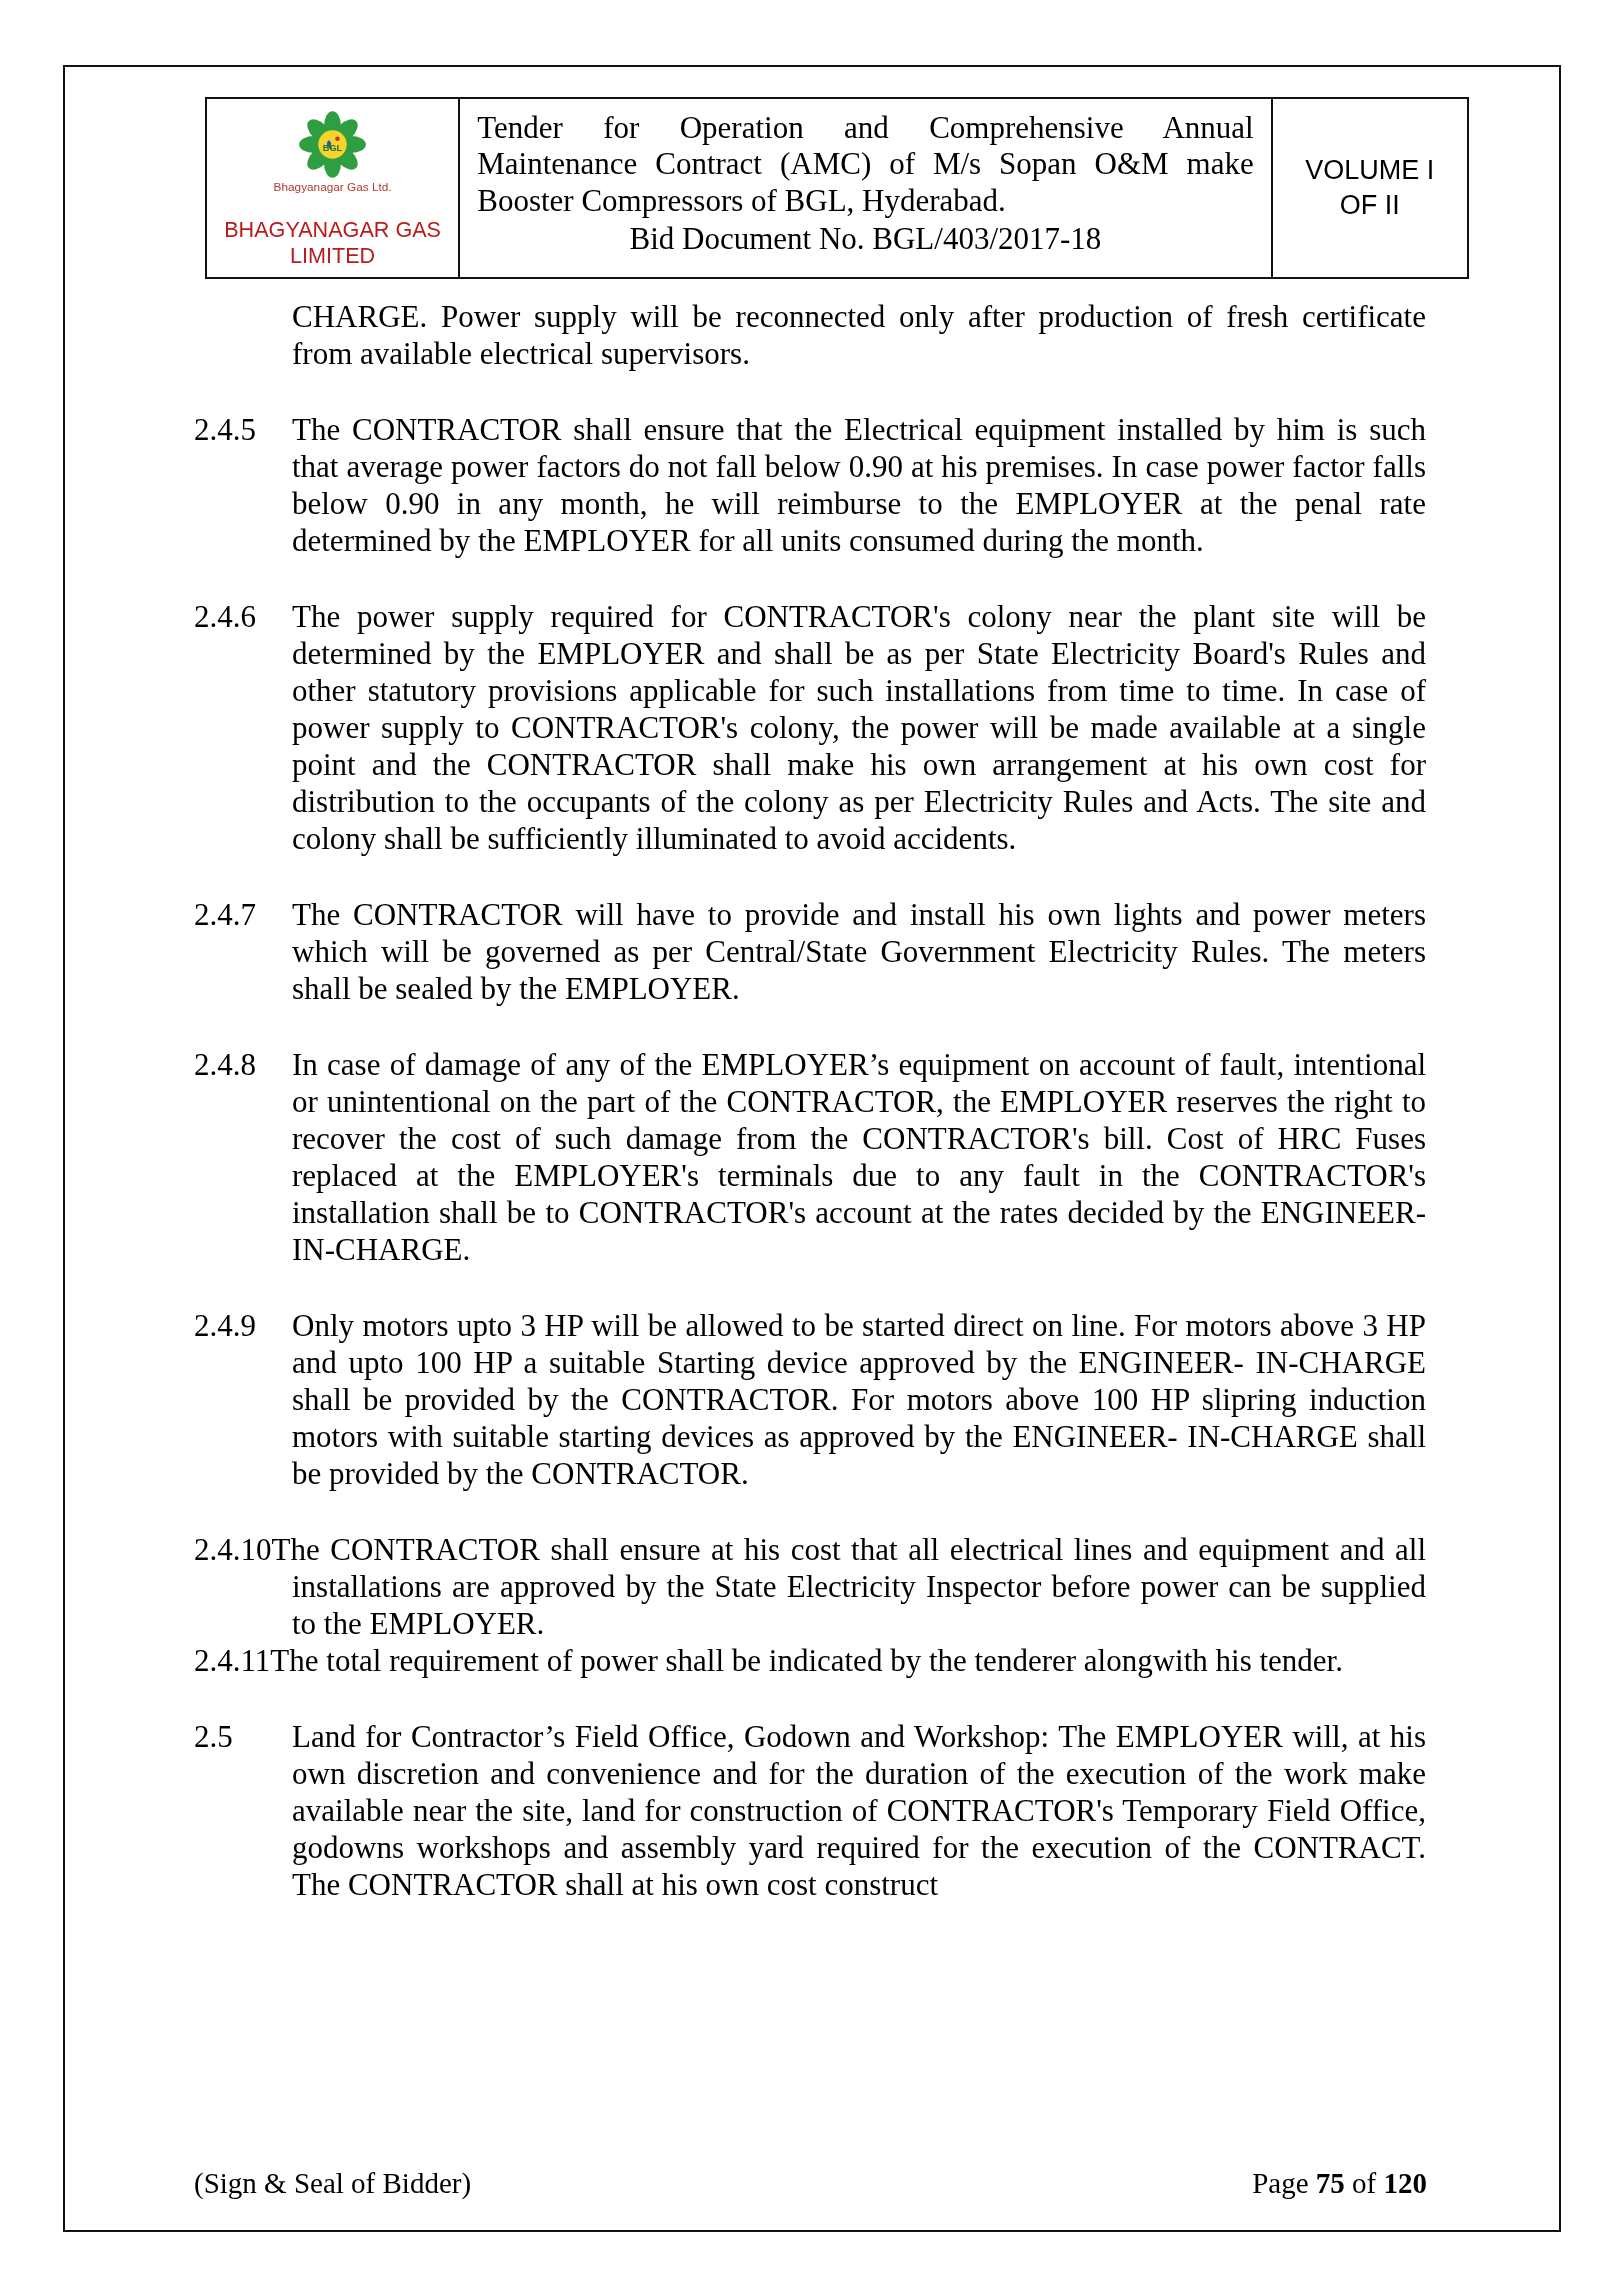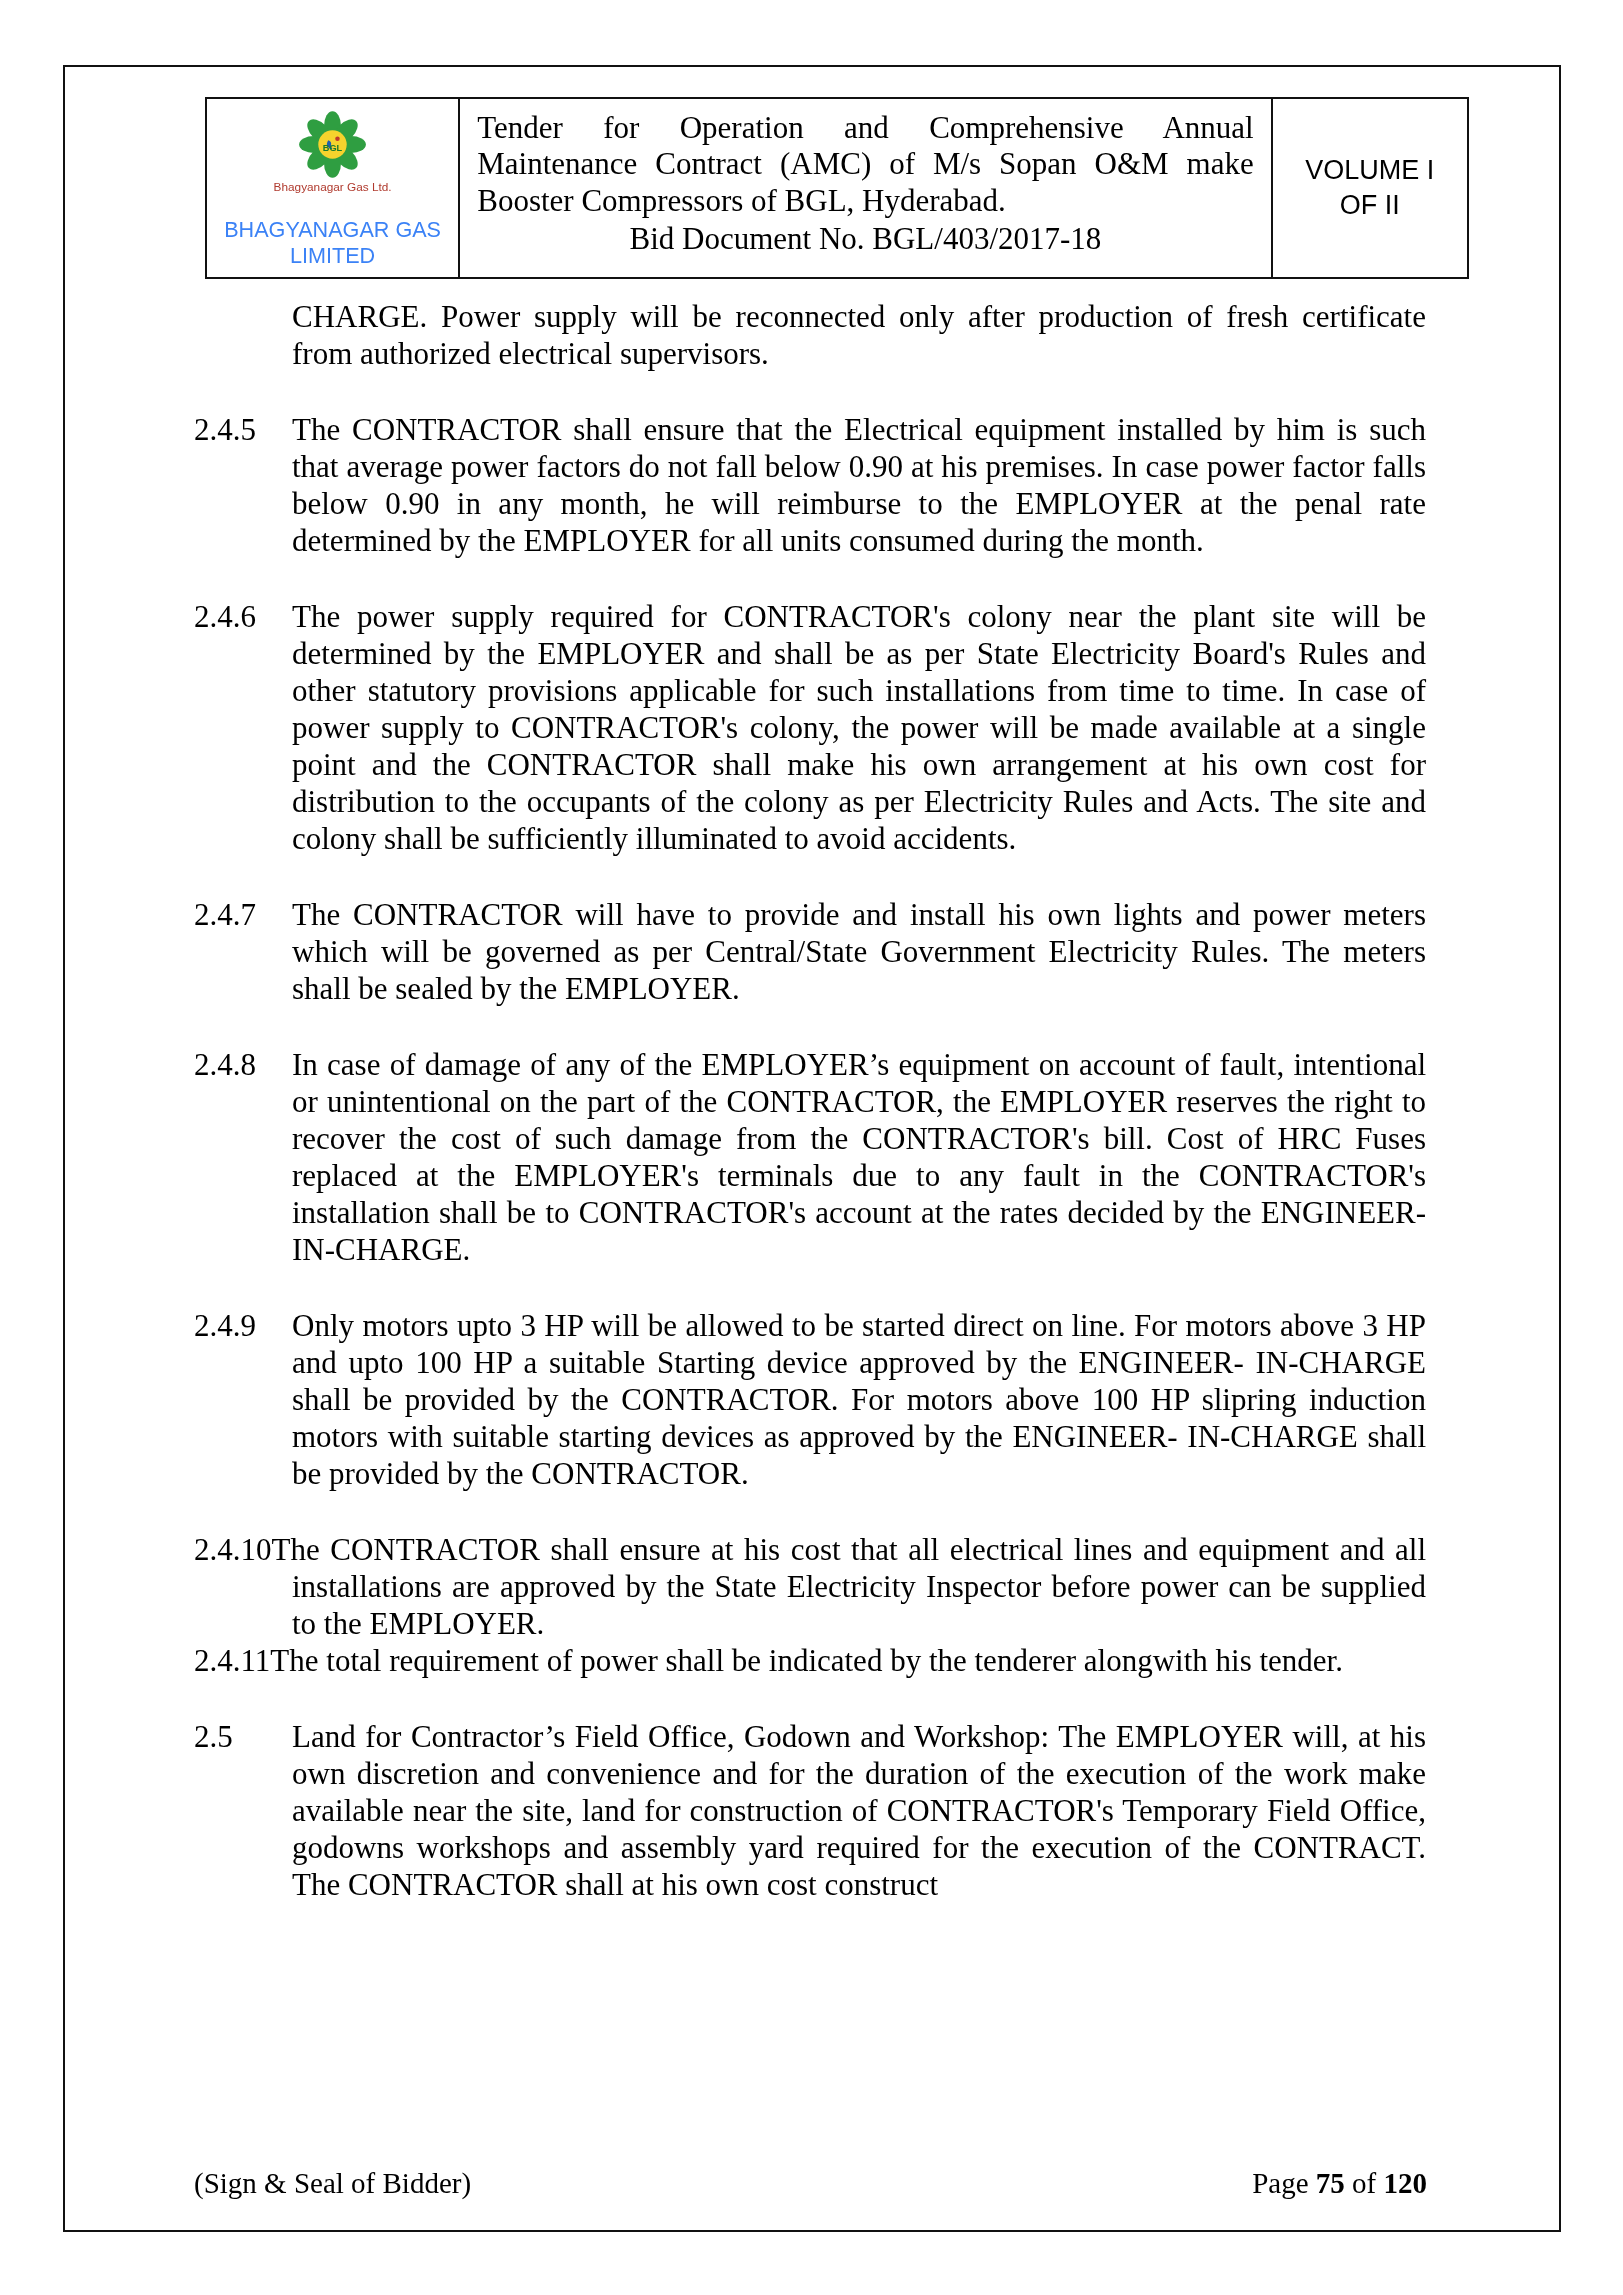--- a/index.html
+++ b/index.html
@@ -47,21 +47,21 @@
   .logo-caption {
     font-size: 11.8px;
     color: #b03a2e;
     margin-top: 1.3px;
     line-height: 1.1;
   }
   .org-name {
     margin-top: 23px;
     font-size: 21.6px;
     line-height: 1.18;
-    color: #3b82f6;
+    color: #b91c1c;
   }
 
   .title-cell {
     width: 815px;
     min-height: 178px;
     padding: 10.5px 17px 7.9px;
     font-family: Liberation Serif, serif;
   }
   .title-main {
     font-size: 31px;
@@ -155,21 +155,21 @@
       <div class="title-bid">Bid Document No. BGL/403/2017-18</div>
     </div>
 
     <div class="cell volume-cell">
       <div>VOLUME I</div>
       <div>OF II</div>
     </div>
   </div>
 
   <div class="body-text">
-    <div class="intro">CHARGE. Power supply will be reconnected only after production of fresh certificate from authorized electrical supervisors.</div>
+    <div class="intro">CHARGE. Power supply will be reconnected only after production of fresh certificate from available electrical supervisors.</div>
 
 
     <div class="clause"><span class="num">2.4.5</span><span>The CONTRACTOR shall ensure that the Electrical equipment installed by him is such that average power factors do not fall below 0.90 at his premises. In case power factor falls below 0.90 in any month, he will reimburse to the EMPLOYER at the penal rate determined by the EMPLOYER for all units consumed during the month.</span></div>
 
     <div class="clause"><span class="num">2.4.6</span><span>The power supply required for CONTRACTOR's colony near the plant site will be determined by the EMPLOYER and shall be as per State Electricity Board's Rules and other statutory provisions applicable for such installations from time to time. In case of power supply to CONTRACTOR's colony, the power will be made available at a single point and the CONTRACTOR shall make his own arrangement at his own cost for distribution to the occupants of the colony as per Electricity Rules and Acts. The site and colony shall be sufficiently illuminated to avoid accidents.</span></div>
 
     <div class="clause"><span class="num">2.4.7</span><span>The CONTRACTOR will have to provide and install his own lights and power meters which will be governed as per Central/State Government Electricity Rules. The meters shall be sealed by the EMPLOYER.</span></div>
 
     <div class="clause"><span class="num">2.4.8</span><span>In case of damage of any of the EMPLOYER’s equipment on account of fault, intentional or unintentional on the part of the CONTRACTOR, the EMPLOYER reserves the right to recover the cost of such damage from the CONTRACTOR's bill. Cost of HRC Fuses replaced at the EMPLOYER's terminals due to any fault in the CONTRACTOR's installation shall be to CONTRACTOR's account at the rates decided by the ENGINEER-IN-CHARGE.</span></div>
 

